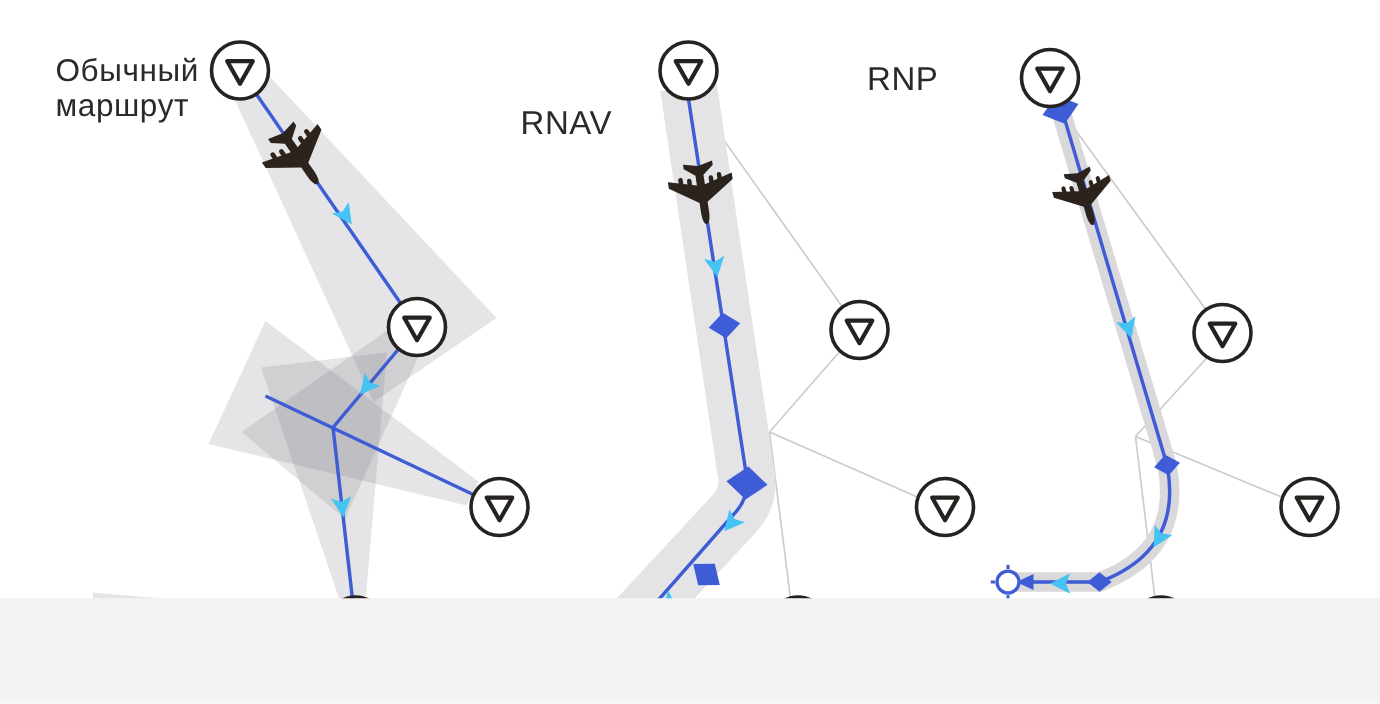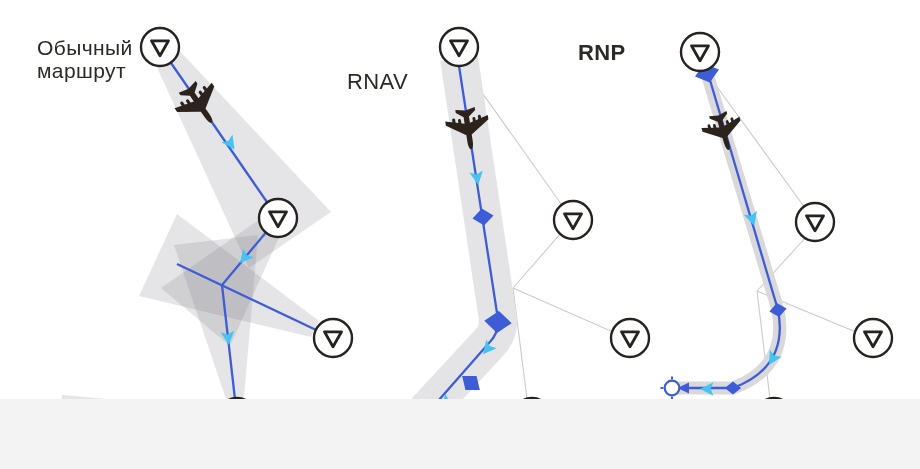--- a/index.html
+++ b/index.html
@@ -8,21 +8,21 @@
     background:var(--color-background,#fff);overflow:hidden;
     font-family:"Liberation Sans",sans-serif;
   }
   #diagram-svg{position:absolute;left:0;top:0;width:920px;height:469px;}
   .panel-label{
     position:absolute;color:var(--color-label-ink,#2a2a27);
     font-size:21px;line-height:23px;letter-spacing:.4px;
   }
   #label-conventional{left:37px;top:36px;width:98px;}
   #label-rnav{left:347px;top:39px;font-size:22px;margin-top:31px;}
-  #label-rnp{left:578px;top:41px;font-size:22px;font-weight:bold;}
+  #label-rnp{left:578px;top:41px;font-size:22px;}
 
   .corridor-wide{fill:var(--color-corridor-overlay,rgba(125,125,135,.2));stroke:none;}
   .corridor-band{fill:none;stroke:var(--color-corridor-gray,#e4e4e6);stroke-linejoin:round;stroke-linecap:butt;}
   .corridor-band.narrow{stroke:var(--color-corridor-gray-dark,#d9d9db);}
   .refline{stroke:var(--color-reference-line-gray,#cbcbcb);stroke-width:1.1;fill:none;}
   .route{stroke:var(--color-route-blue,#3d5cd6);stroke-width:2.3;fill:none;}
   .arrow-cyan{fill:var(--color-arrow-cyan,#45c3f2);stroke:none;}
   .arrow-dark{fill:var(--color-route-blue,#3d5cd6);stroke:none;}
   .wpt{fill:var(--color-route-blue,#3d5cd6);stroke:none;}
   .plane-body{fill:var(--color-aircraft-ink,#2c231d);stroke:none;}

